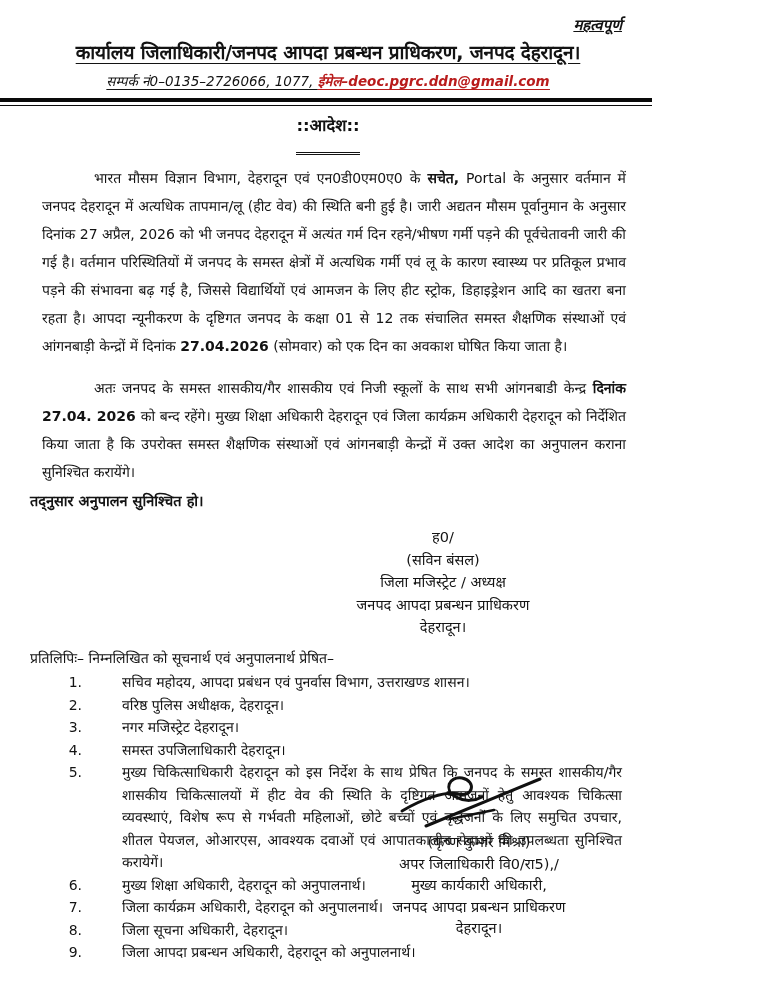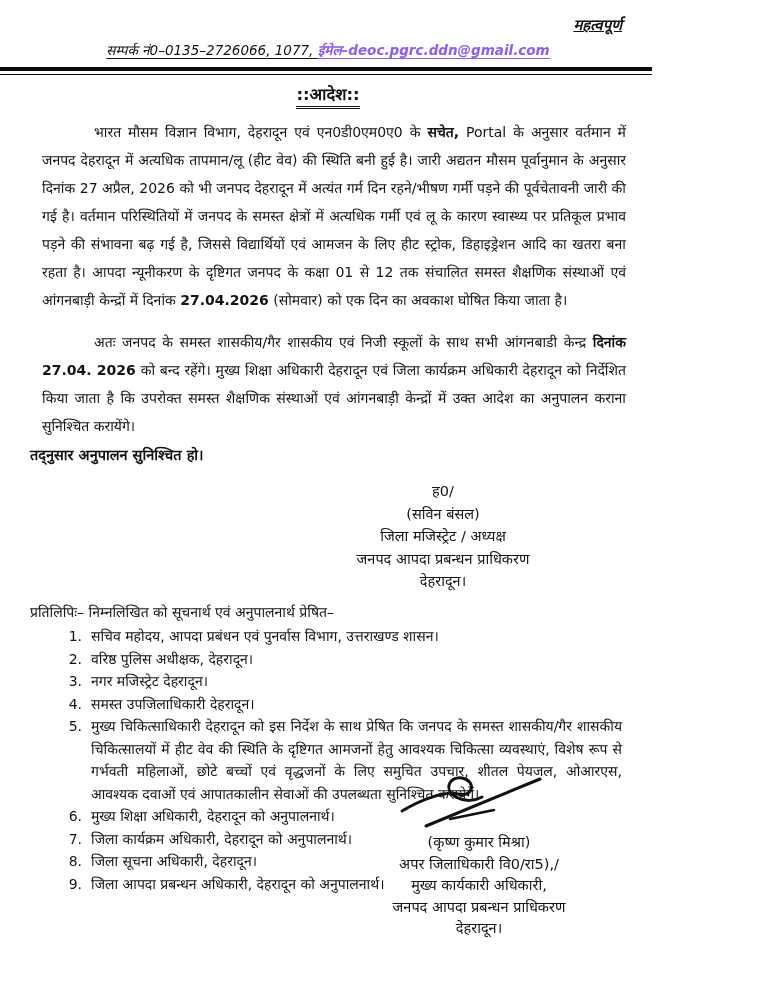--- a/index.html
+++ b/index.html
@@ -58,21 +58,21 @@
     font-size:15px;
     margin-top:7px;
     padding:0 10px 0 6px;
   }
   .order-heading-wrap{text-align:center;margin-top:7px;}
   .order-heading{
     display:inline-block;
     font-weight:bold;
     font-size:16.5px;
     border-bottom:3px double #131313;
-    padding-bottom:1px;
+    padding-bottom:16px;
   }
   .body-para{
     font-size:14px;
     line-height:28px;
     text-align:justify;
     margin:9px 0 0 12px;
     text-indent:52px;
   }
   .para2{margin-top:14px;}
   .closing-line{
@@ -91,42 +91,43 @@
   .copy-section{margin-top:8px;font-size:14px;line-height:22.5px;}
   .copy-intro{margin:0 0 2px 0;}
   .copy-item{display:flex;align-items:flex-start;}
   .copy-item .num{
     flex:0 0 24px;
     text-align:right;
     margin-left:28px;
     padding-right:9px;
     box-sizing:content-box;
   }
-  .copy-item .txt{flex:1;text-align:justify;padding-right:4px;}
+  .copy-item .txt{flex:1;text-align:justify;padding-right:4px;margin-left:31px;}
   .sig-block-2{
     position:absolute;
     top:770px;
     right:23px;
     width:300px;
     text-align:center;
     font-size:14.5px;
     line-height:21.5px;
   }
   .signature-svg{display:block;margin:0 auto 2px auto;transform:translateX(-6px);}
 </style>
 </head>
 <body>
 
 <div class="page">
 
   <div class="importance">महत्वपूर्ण</div>
 
+  <div class="office-title">कार्यालय जिलाधिकारी/जनपद आपदा प्रबन्धन प्राधिकरण, जनपद देहरादून।</div>
 
   <div class="contact-line">
-    <span>सम्पर्क नं0–0135–2726066, 1077, </span><span class="email" style="color:#8b5cf6">ईमेल–deoc.pgrc.ddn@gmail.com</span>
+    <span>सम्पर्क नं0–0135–2726066, 1077, </span><span class="email" style="color:#b91c1c">ईमेल–deoc.pgrc.ddn@gmail.com</span>
   </div>
 
   <div class="double-rule"></div>
 
 
   <div class="order-heading-wrap">
     <span class="order-heading">::आदेश::</span>
   </div>
 
   <p class="body-para"><span>भारत मौसम विज्ञान विभाग, देहरादून एवं एन0डी0एम0ए0 के </span><b>सचेत,</b><span> Portal के अनुसार वर्तमान में जनपद देहरादून में अत्यधिक तापमान/लू (हीट वेव) की स्थिति बनी हुई है। जारी अद्यतन मौसम पूर्वानुमान के अनुसार दिनांक 27 अप्रैल, 2026 को भी जनपद देहरादून में अत्यंत गर्म दिन रहने/भीषण गर्मी पड़ने की पूर्वचेतावनी जारी की गई है। वर्तमान परिस्थितियों में जनपद के समस्त क्षेत्रों में अत्यधिक गर्मी एवं लू के कारण स्वास्थ्य पर प्रतिकूल प्रभाव पड़ने की संभावना बढ़ गई है, जिससे विद्यार्थियों एवं आमजन के लिए हीट स्ट्रोक, डिहाइड्रेशन आदि का खतरा बना रहता है। आपदा न्यूनीकरण के दृष्टिगत जनपद के कक्षा 01 से 12 तक संचालित समस्त शैक्षणिक संस्थाओं एवं आंगनबाड़ी केन्द्रों में दिनांक </span><b>27.04.2026</b><span> (सोमवार) को एक दिन का अवकाश घोषित किया जाता है।</span></p>

